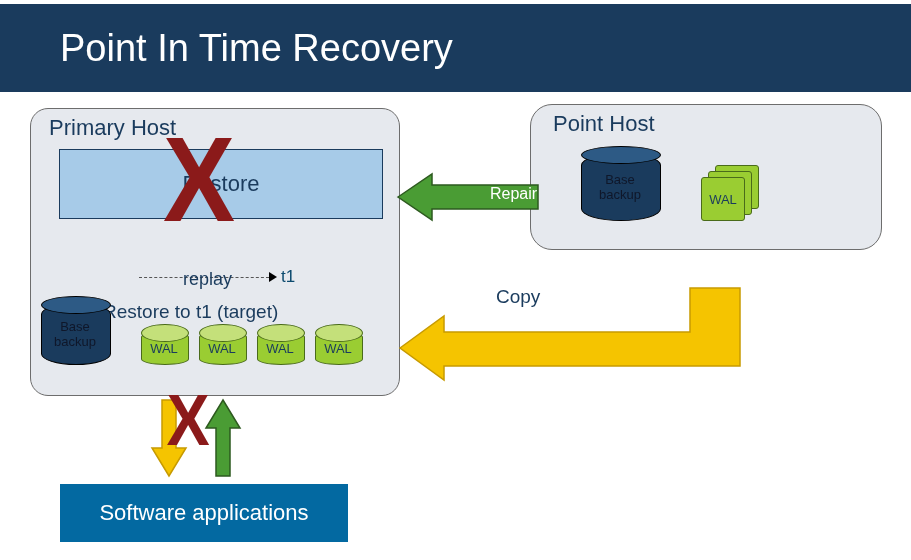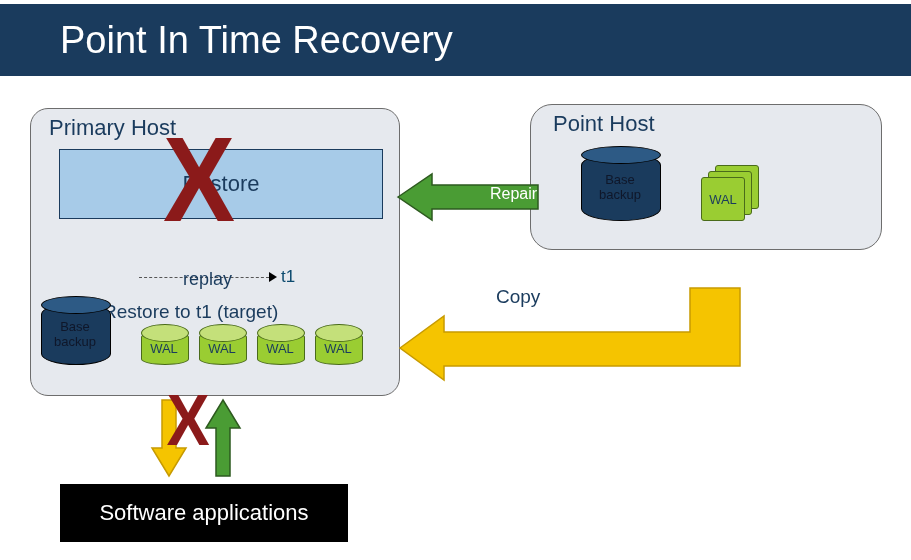--- a/index.html
+++ b/index.html
@@ -1,17 +1,17 @@
 <!DOCTYPE html>
 <html><head>
 <meta charset="utf-8">
 <style>
   html,body{margin:0;padding:0;font-family:Arial,Helvetica,sans-serif;background:#fff;}
   .stage{position:relative;width:911px;height:560px;}
-  .title-bar{position:absolute;left:0;top:4px;width:911px;height:72px;background:#1a3b5d;color:#fff;display:flex;align-items:center;padding-left:60px;box-sizing:border-box;font-size:38px;font-weight:300;}
+  .title-bar{position:absolute;left:0;top:4px;width:911px;height:88px;background:#1a3b5d;color:#fff;display:flex;align-items:center;padding-left:60px;box-sizing:border-box;font-size:38px;font-weight:300;}
   .panel{position:absolute;background:#e6e9ee;border:1.5px solid #6d6d6d;border-radius:22px;box-sizing:border-box;}
   .panel-title{font-size:22px;color:#1a3b5d;font-weight:400;}
   
   #primary{left:30px;top:108px;width:370px;height:288px;border-radius:18px;}
   #primary .panel-title{position:absolute;left:18px;top:6px;}
   .db-box{position:absolute;left:28px;top:40px;width:322px;height:68px;background:#a7cbe8;border:1.5px solid #1a3b5d;display:flex;align-items:center;justify-content:center;color:#1a3b5d;font-size:22px;}
   .big-x{position:absolute;color:#8b1a1a;font-size:120px;font-weight:700;line-height:1;transform:scaleX(0.9);pointer-events:none;}
   .restore{position:absolute;left:72px;top:192px;color:#1a3b5d;font-size:19px;}
   .replay{position:absolute;left:152px;top:160px;color:#1a3b5d;font-size:18px;}
   .t1{position:absolute;left:250px;top:158px;color:#0c4a6e;font-size:17px;}
@@ -27,21 +27,21 @@
   .cyl.dark .lbl{color:#0f172a;font-size:13px;top:50%;transform:translateY(-45%);line-height:1.15;}
   .cyl.green .lbl{color:#1a3b5d;font-size:13px;top:50%;transform:translateY(-40%);}
   
   #backup{left:530px;top:104px;width:352px;height:146px;}
   #backup .panel-title{position:absolute;left:22px;top:6px;}
   .wal-stack{position:absolute;}
   .wal-stack .stk{position:absolute;background:#9acd32;border:1.5px solid #4a6b1a;border-radius:3px;width:42px;height:42px;}
   
   .label{position:absolute;color:#1a3b5d;font-size:19px;margin-left:48px;}
   
-  .sw{position:absolute;left:60px;top:484px;width:288px;height:58px;background:#000000;color:#fff;display:flex;align-items:center;justify-content:center;font-size:22px;}
+  .sw{position:absolute;left:60px;top:484px;width:288px;height:58px;background:#0369a1;color:#fff;display:flex;align-items:center;justify-content:center;font-size:22px;}
   svg.arrow{position:absolute;overflow:visible;}
   .dash{position:absolute;border-top:1.5px dashed #555;}
   .mark-t1{position:absolute;width:0;height:0;border-left:8px solid #000;border-top:5px solid transparent;border-bottom:5px solid transparent;}
 </style>
 </head>
 <body>
 
 <div class="stage">
 
   <div class="title-bar">

